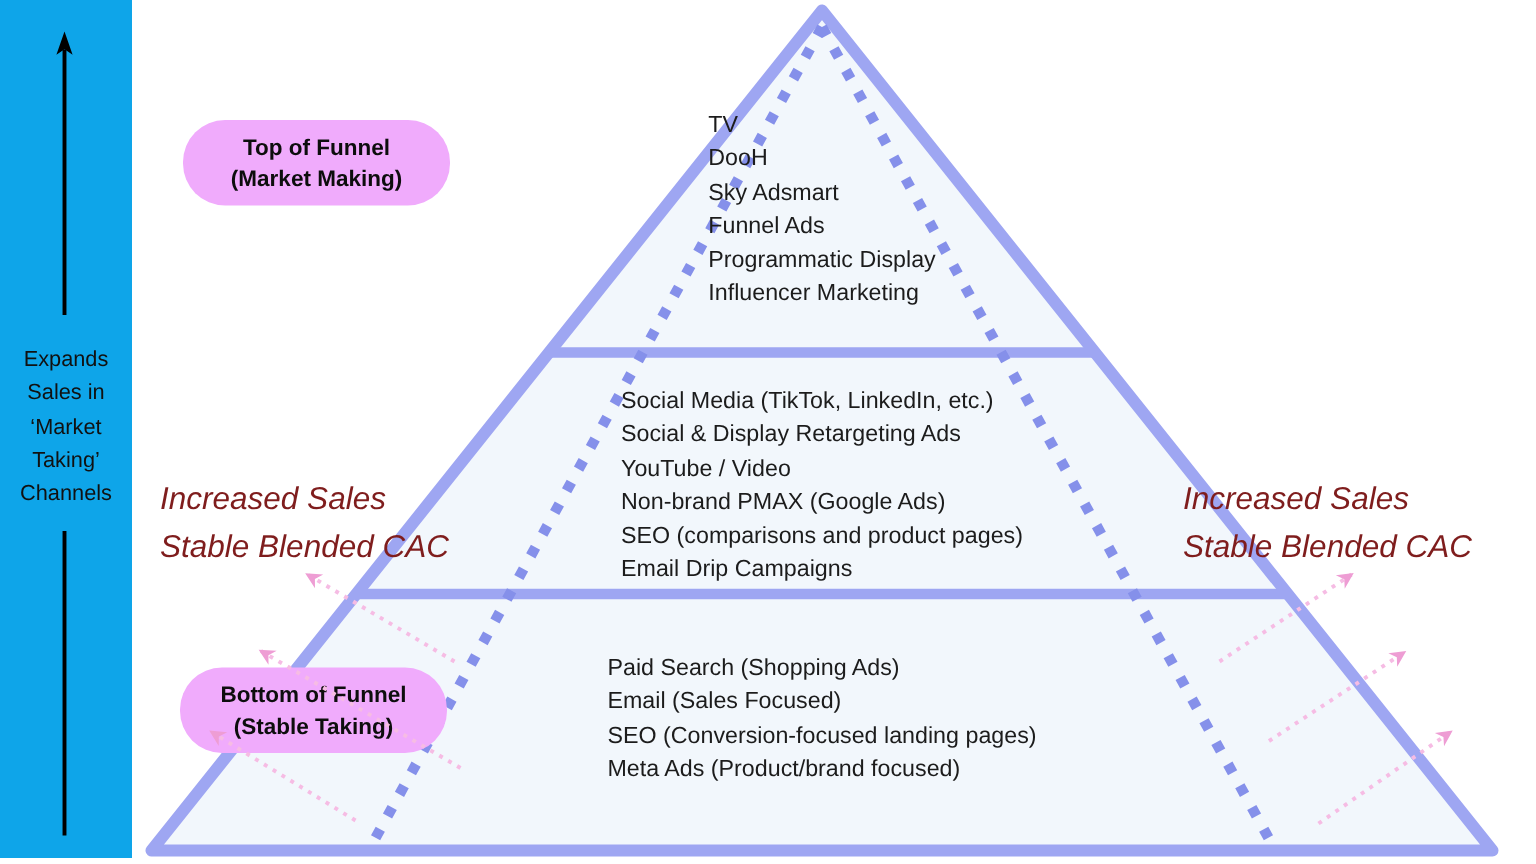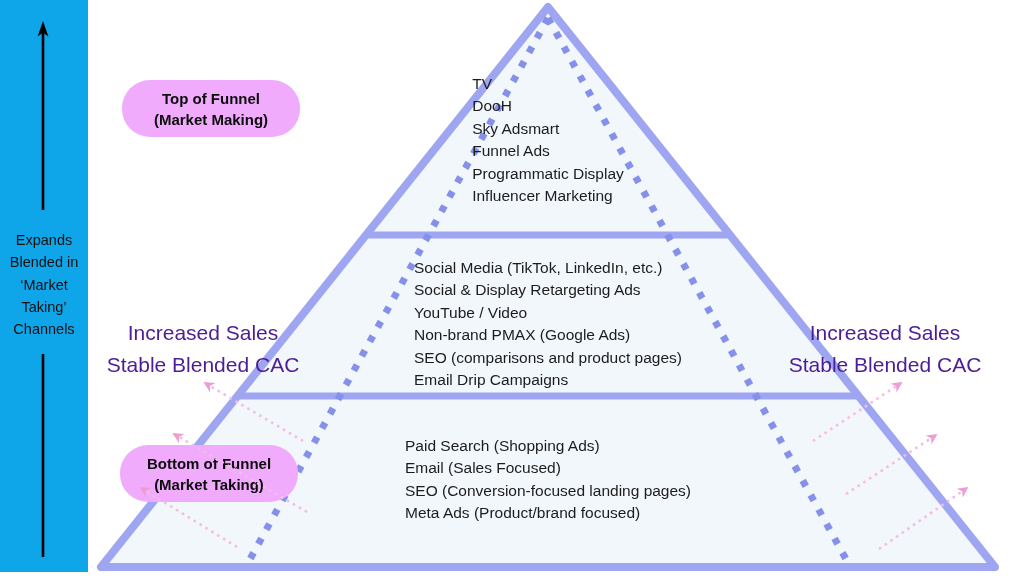--- a/index.html
+++ b/index.html
@@ -8,22 +8,22 @@
   #canvas{position:relative;width:1024px;height:576px;background:#ffffff;}
 
   
   #pyramid-svg{position:absolute;left:0;top:0;z-index:1;}
   .tier{position:absolute;left:548px;transform:translateX(-50%);z-index:2;
         font-size:15.5px;line-height:22.4px;color:#1c1c1c;white-space:nowrap;margin-top:12px;}
   #tier-top{top:61px;}
   #tier-middle{top:245px;}
   #tier-bottom{top:423px;}
 
-  .note{position:absolute;transform:translateX(-50%);z-index:4;text-align:center;
-        font-size:21px;line-height:32px;color:#4c1d95;white-space:nowrap;}
+  .note{position:absolute;transform:translateX(-50%);z-index:4;
+        font-size:21px;line-height:32px;color:#7f1d1d;white-space:nowrap;font-style:italic;}
   #note-left{left:203px;top:317px;}
   #note-right{left:885px;top:317px;}
 
   .pill{position:absolute;width:178px;height:57px;border-radius:28px;background:#f0abfc;
         display:flex;flex-direction:column;justify-content:center;z-index:3;
         text-align:center;font-weight:bold;font-size:15px;line-height:21px;color:#0d0d0d;}
   #pill-top{left:122px;top:80px;}
   #pill-bottom{left:120px;top:445px;}
 
   #sidebar{position:absolute;left:0;top:0;width:88px;height:572px;background:#0ea5e9;z-index:3;}
@@ -79,32 +79,32 @@
     <div>Increased Sales</div>
     <div>Stable Blended CAC</div>
   </div>
 
   <div class="pill" id="pill-top">
     <div>Top of Funnel</div>
     <div>(Market Making)</div>
   </div>
   <div class="pill" id="pill-bottom">
     <div>Bottom of Funnel</div>
-    <div>(Market Taking)</div>
+    <div>(Stable Taking)</div>
   </div>
 
   <div id="sidebar">
     <svg id="sidebar-svg" width="88" height="572" viewBox="0 0 88 572">
       <polygon points="43,21 37.6,36.5 43,32.8 48.4,36.5" fill="#000"></polygon>
       <line x1="43" y1="33" x2="43" y2="210" stroke="#000" stroke-width="2.6"></line>
       <line x1="43" y1="354" x2="43" y2="557" stroke="#000" stroke-width="2.6"></line>
     </svg>
     <div id="sidebar-text">
       <div>Expands</div>
-      <div>Blended in</div>
+      <div>Sales in</div>
       <div>‘Market</div>
       <div>Taking’</div>
       <div>Channels</div>
     </div>
   </div>
 
   <svg id="arrows-svg" width="1024" height="576" viewBox="0 0 1024 576">
     <defs>
       <marker id="mPink" viewBox="0 0 10 10" refX="8" refY="5" markerWidth="4.6" markerHeight="4.6" orient="auto">
         <path d="M0.5,0.5 L9.5,5 L0.5,9.5 L3.2,5 Z" fill="#EE9DD4"></path>

